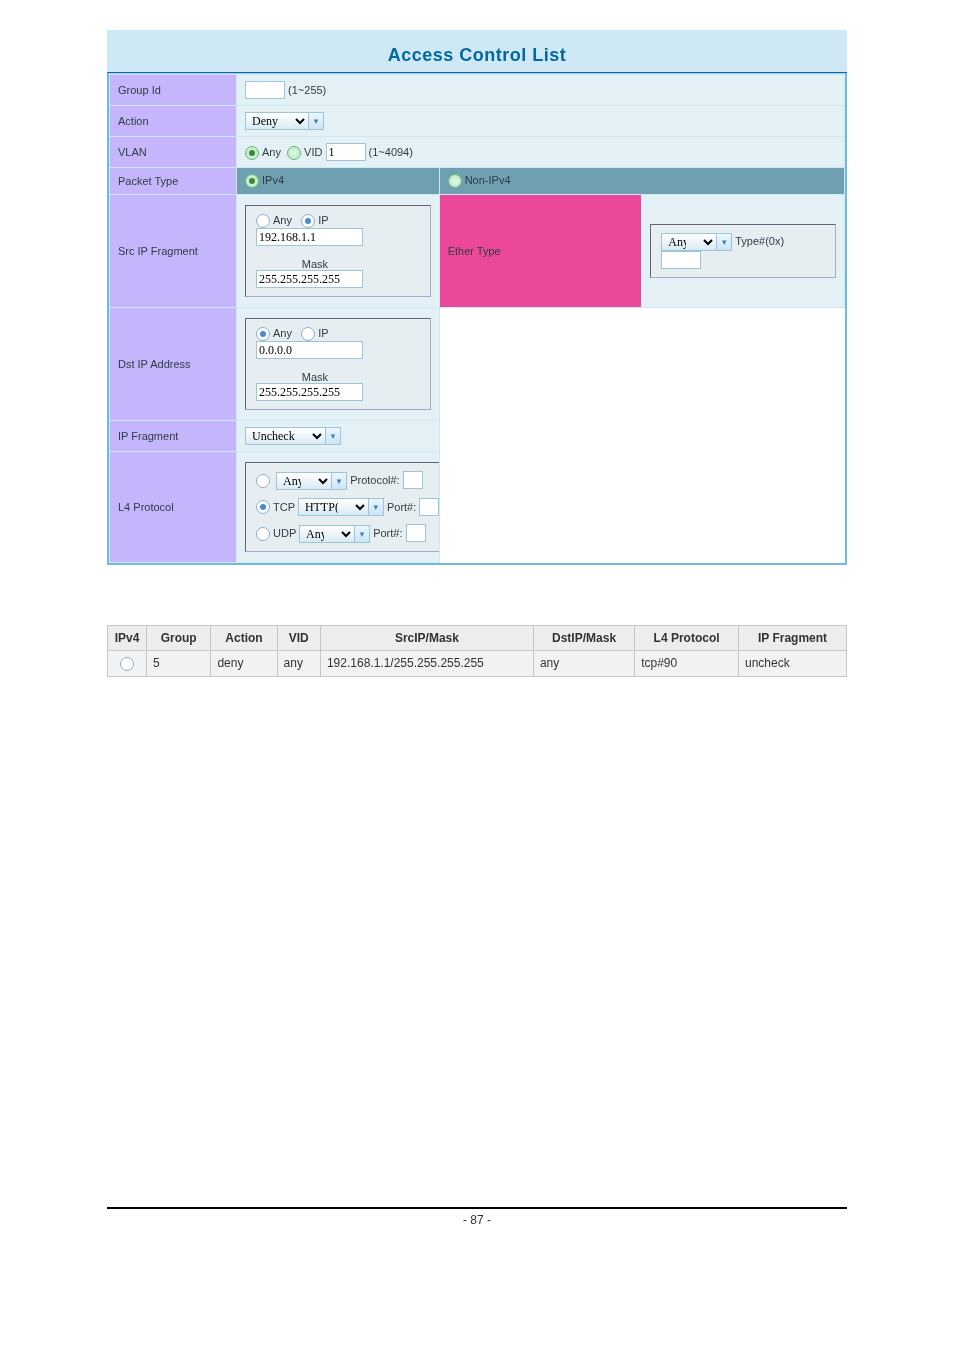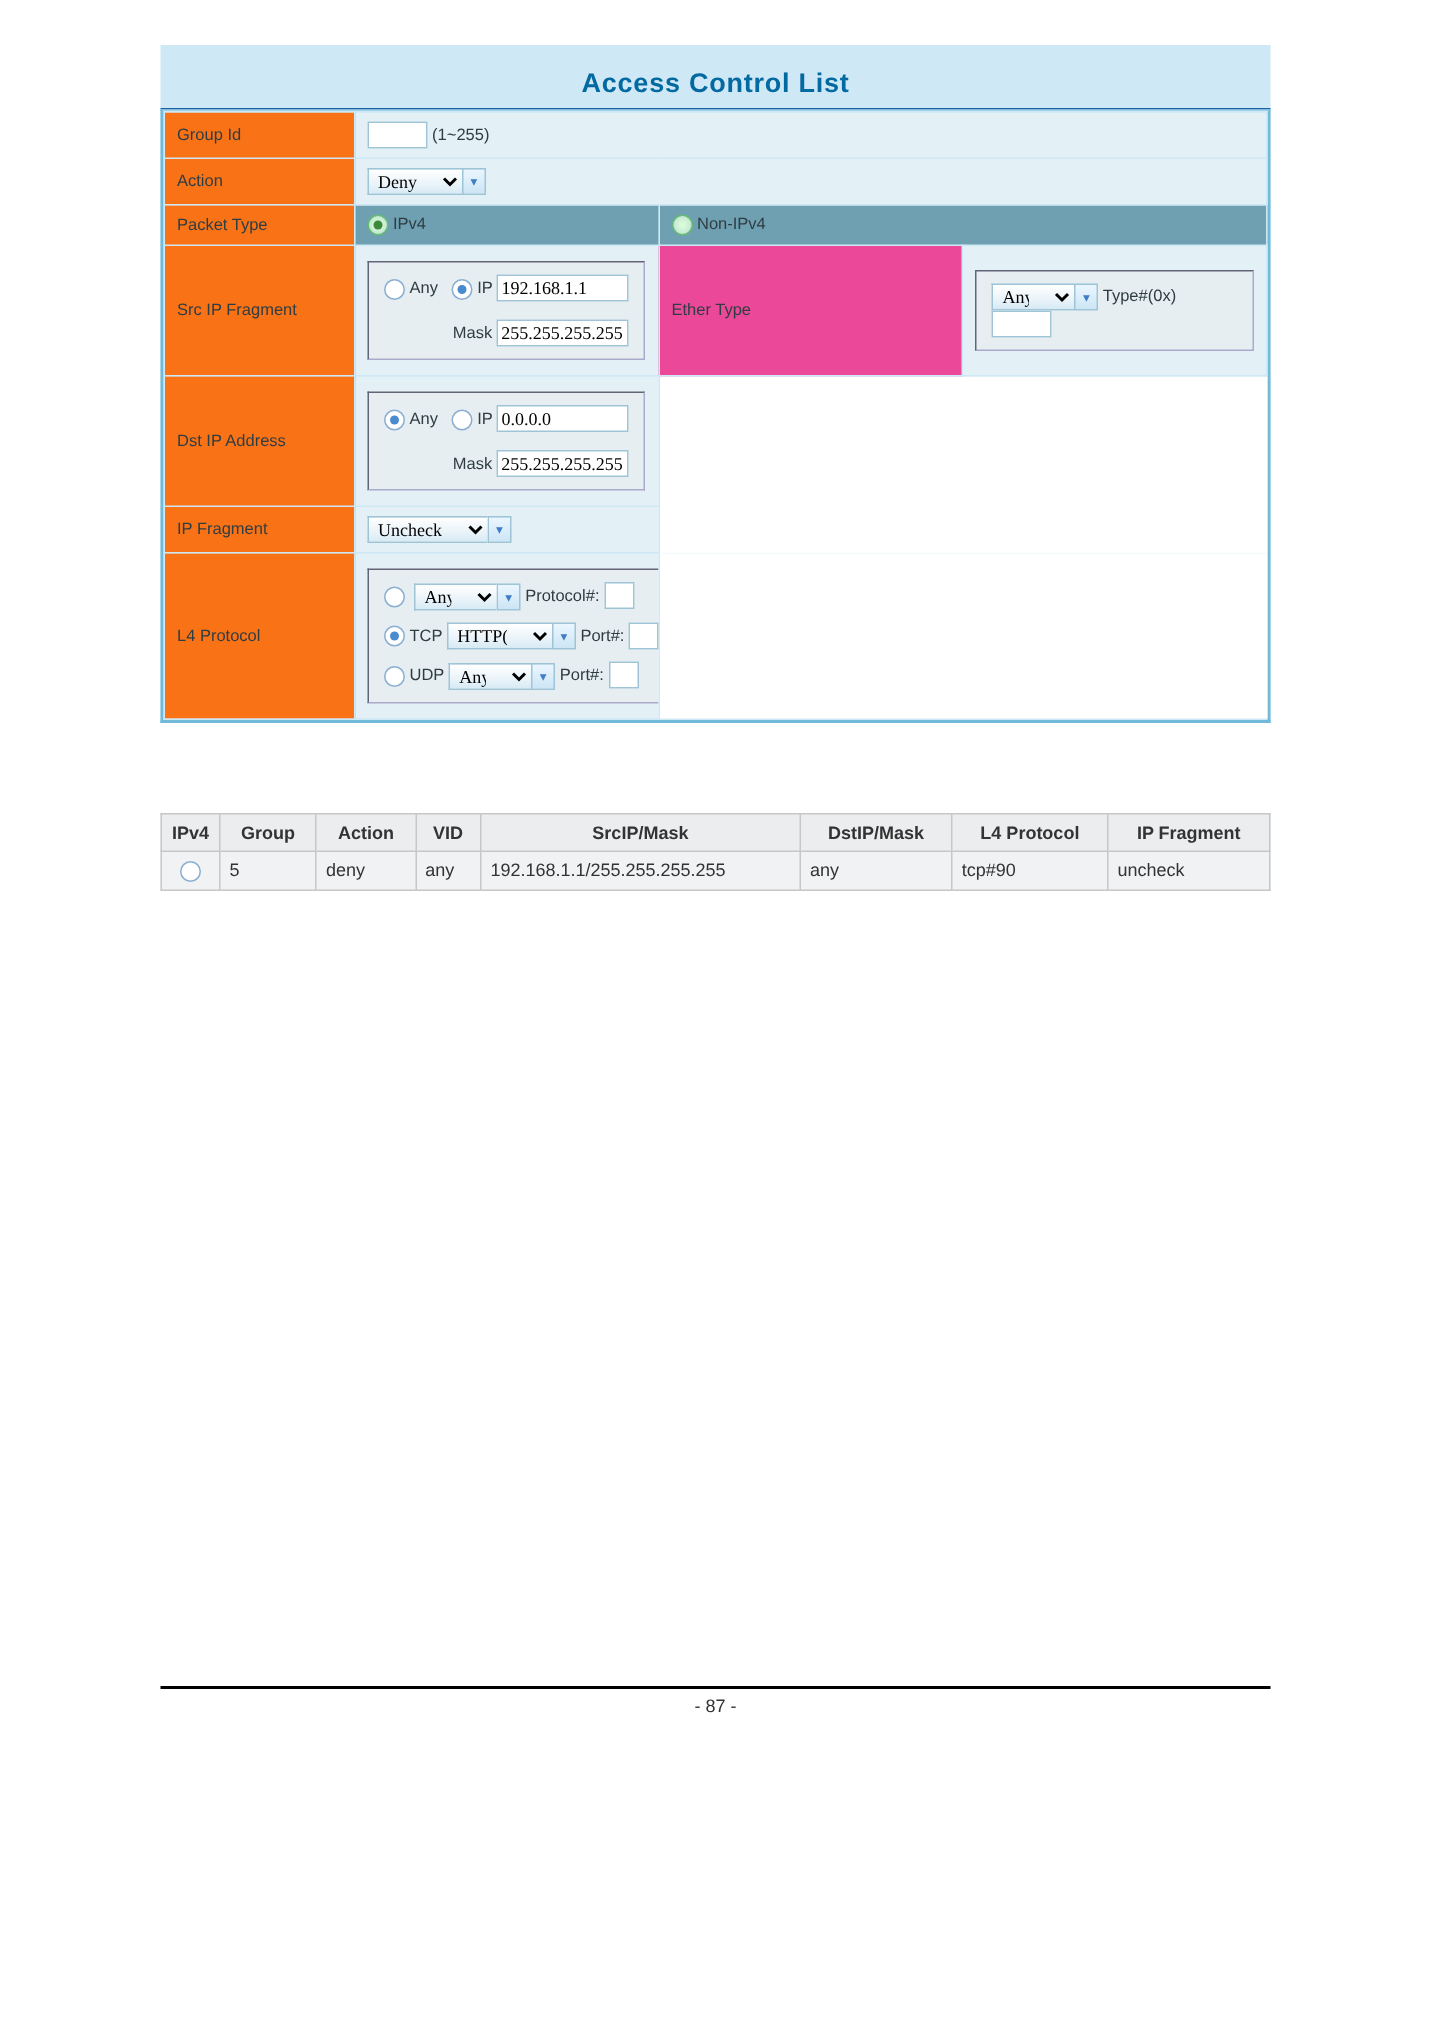--- a/index.html
+++ b/index.html
@@ -35,21 +35,21 @@
   }
   table.form > tbody > tr > td {
     border: 1px solid #cfe8f6;
     padding: 6px 8px;
     vertical-align: middle;
     font-size: 11px;
     color: #2f3d43;
   }
   .label-cell {
     width: 110px;
-    background: #f97316;
+    background: #c4b5fd;
     color: #223;
     font-size: 11px;
     border-right: 1px solid #cfe8f6;
   }
   .field-cell {
     background: #e3f0f5;
     margin-left: 32px;
   }
   .dark-cell {
     background: #6ea0b1;
@@ -185,21 +185,21 @@
   .border-outer {
     border: 2px solid #71bad9;
     border-top: 1px solid #9fd0e6;
   }
   .serif {
     font-family: "Times New Roman", serif;
   }
   .w40 { width: 40px; }
   .w55 { width: 55px; }
   .w70 { width: 70px; }
-  .w95 { width: 88px; }
+  .w95 { width: 107px; }
 </style>
 </head>
 <body>
 
 <div class="panel">
   <div class="panel-title">Access Control List</div>
   <div class="hr-sep"></div>
   <div class="border-outer">
     <table class="form">
       <tbody>
@@ -215,20 +215,29 @@
         <tr>
           <td class="label-cell">Action</td>
           <td class="field-cell" colspan="3">
             <span class="select-wrap">
               <select class="serif"><option>Deny</option></select>
                 <span class="select-arrow">▾</span>
             </span>
           </td>
         </tr>
 
+        <tr>
+          <td class="label-cell">VLAN</td>
+          <td class="field-cell" colspan="3">
+            <span class="radio-dot checked"></span><span>Any</span>
+            &nbsp;<span class="radio-dot"></span><span>VID</span>
+            <input type="text" class="w40 serif" value="1" style="">
+            <span>(1~4094)</span>
+          </td>
+        </tr>
 
         <tr>
           <td class="label-cell">Packet Type</td>
           <td class="dark-cell" style="width:290px">
             <span class="radio-dot checked"></span><span>IPv4</span>
           </td>
           <td class="dark-cell" colspan="2">
             <span class="radio-dot"></span><span>Non-IPv4</span>
           </td>
         </tr>

